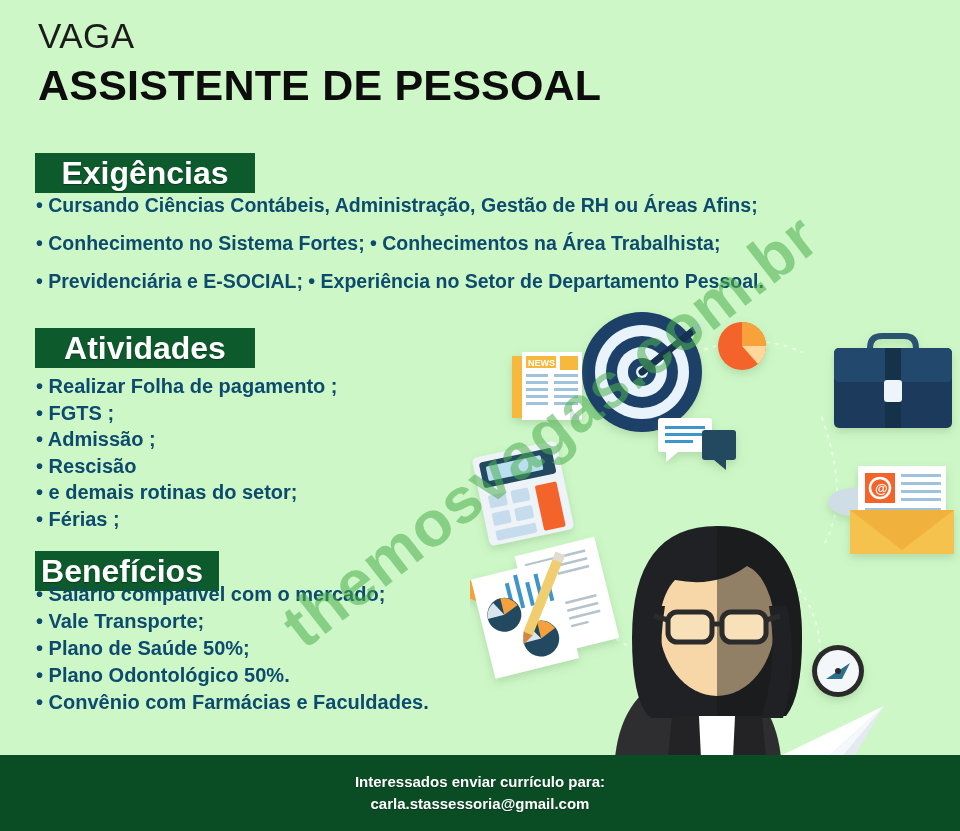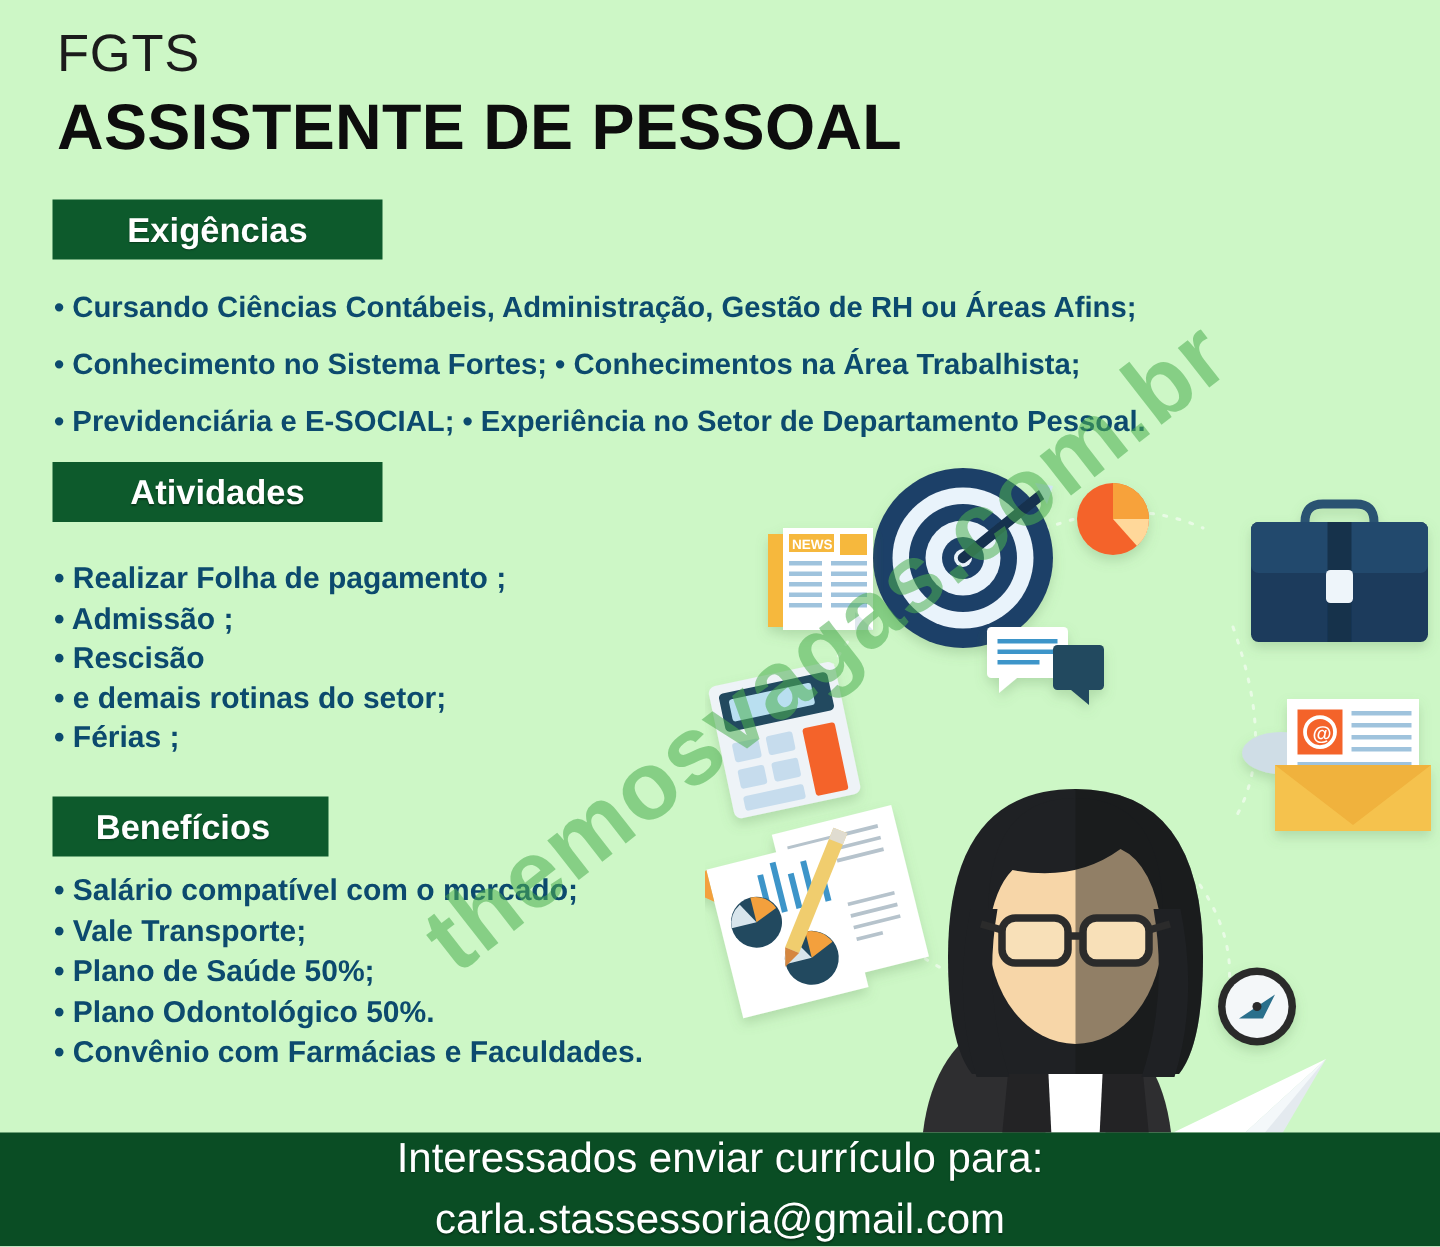--- a/index.html
+++ b/index.html
@@ -44,29 +44,30 @@
     margin: 6px 12px 0 0;
     white-space: nowrap;
   }
   
   .banner {
     position: absolute;
     left: 35px;
     height: 40px;
     background: #0d5a2c;
     color: #ffffff;
-    font-size: 23px;
+    font-size: 32px;
     font-weight: 700;
     display: flex;
     align-items: center;
     justify-content: center;
     box-sizing: border-box;
     padding: 0 22px;
     z-index: 6;
     text-shadow: 0 1px 1px rgba(0,0,0,0.35);
+    margin-top: 20px;
   }
   #banner-exigencias { top: 133px; width: 220px; }
   #banner-atividades { top: 308px; width: 220px; }
   #banner-beneficios { top: 531px; width: 184px; padding-left: 12px; }
 
   
   .bullets {
     position: absolute;
     left: 36px;
     z-index: 6;
@@ -105,22 +106,22 @@
     background: #0a4d24;
     color: #ffffff;
     display: flex;
     flex-direction: column;
     align-items: center;
     justify-content: center;
     z-index: 9;
     box-sizing: border-box;
   }
   .footer-line {
-    font-size: 28px;
-    font-weight: 400;
+    font-size: 15px;
+    font-weight: 700;
     line-height: 1.45;
     text-shadow: 0 1px 1px rgba(0,0,0,0.3);
   }
 
   
   #illustration {
     position: absolute;
     left: 470px;
     top: 300px;
     width: 490px;
@@ -151,34 +152,35 @@
     white-space: nowrap;
     letter-spacing: 1px;
   }
 </style>
 </head>
 <body>
 
 <div id="poster">
 
   <div class="header">
-    <div class="kicker">FGTS</div>
+    <div class="kicker">VAGA</div>
     <div class="job-title">ASSISTENTE DE PESSOAL</div>
   </div>
 
   <div class="banner" id="banner-exigencias">Exigências</div>
   <ul class="bullets" id="list-exigencias">
     <li>• Cursando Ciências Contábeis, Administração, Gestão de RH ou Áreas Afins;</li>
     <li>• Conhecimento no Sistema Fortes; • Conhecimentos na Área Trabalhista;</li>
     <li>• Previdenciária e E-SOCIAL; • Experiência no Setor de Departamento Pessoal.</li>
   </ul>
 
   <div class="banner" id="banner-atividades">Atividades</div>
   <ul class="bullets" id="list-atividades">
     <li>• Realizar Folha de pagamento  ;</li>
+    <li>• FGTS ;</li>
     <li>• Admissão ;</li>
     <li>• Rescisão</li>
     <li>• e demais rotinas do setor;</li>
     <li>• Férias ;</li>
   </ul>
 
   <div class="banner" id="banner-beneficios">Benefícios</div>
   <ul class="bullets" id="list-beneficios">
     <li>• Salário compatível com o  mercado;</li>
     <li>• Vale Transporte;</li>

